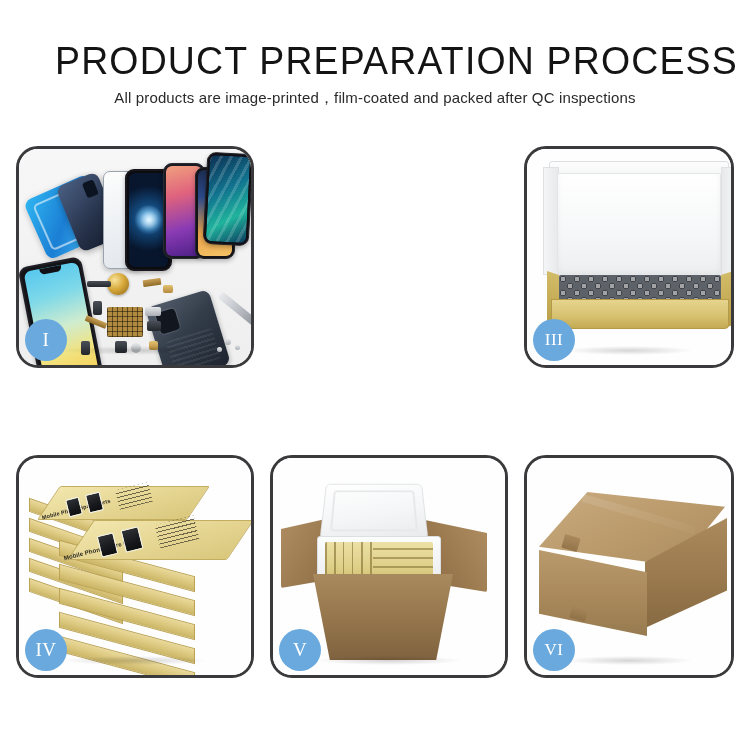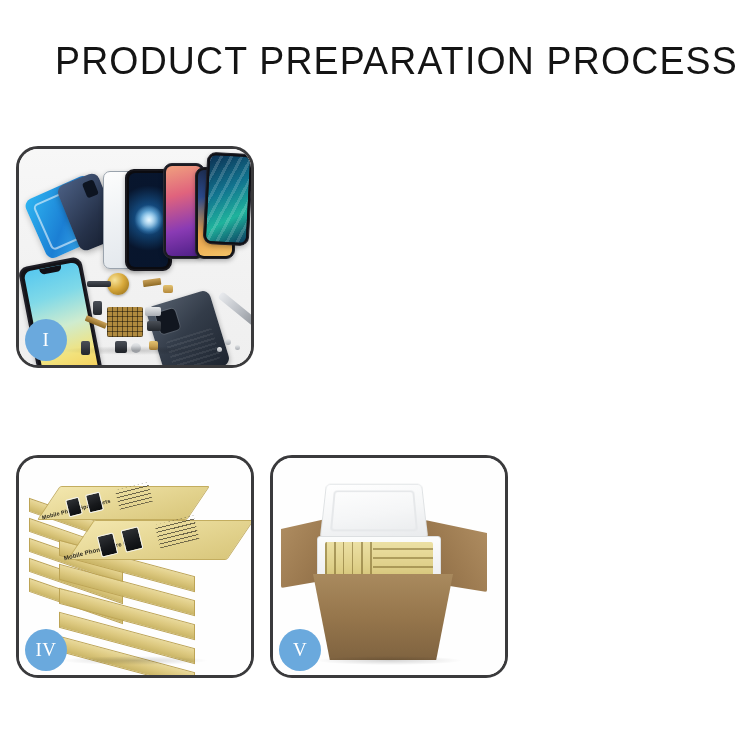--- a/index.html
+++ b/index.html
@@ -390,20 +390,21 @@
     background: radial-gradient(ellipse, rgba(0,0,0,.16) 0%, rgba(0,0,0,0) 72%);
   }
 </style>
 </head>
 <body>
 
 <div id="page">
 
   <div id="header">
     <div id="page-title">PRODUCT PREPARATION PROCESS</div>
+    <div id="page-subtitle">All products are image-printed，film-coated and packed after QC inspections</div>
   </div>
 
   <div id="grid">
 
     <div class="panel" style="left:16px; top:146px; width:238px; height:222px;">
       <div class="panel-stage p1-bg">
 
         <div class="p1-blue-film"></div>
         <div class="p1-dark-back"></div>
         <div class="p1-glass"></div>
@@ -445,20 +446,34 @@
         <div class="p1-part silver" style="left:206px; top:190px; width:6px;  height:6px; border-radius:50%;"></div>
         <div class="p1-part silver" style="left:216px; top:196px; width:5px;  height:5px; border-radius:50%;"></div>
         <div class="p1-part silver" style="left:198px; top:198px; width:5px;  height:5px; border-radius:50%;"></div>
 
         <div class="shadow-under"></div>
       </div>
       <div class="badge">I</div>
     </div>
 
 
+    <div class="panel" style="left:524px; top:146px; width:210px; height:222px;">
+      <div class="panel-stage p3-bg">
+        <div class="p3-lid-back"></div>
+        <div class="p3-flap-l"></div>
+        <div class="p3-flap-r"></div>
+        <div class="p3-foam"></div>
+        <div class="p3-wrap"></div>
+        <div class="p3-box-left"></div>
+        <div class="p3-box-right"></div>
+        <div class="p3-box-front"></div>
+        <div class="shadow-under"></div>
+      </div>
+      <div class="badge w3">III</div>
+    </div>
 
     <div class="panel" style="left:16px; top:455px; width:238px; height:223px;">
       <div class="panel-stage p4-bg">
 
         <div class="ybox-side" style="left:10px; top:56px;  width:94px; height:14px; transform:skewY(19deg);"></div>
         <div class="ybox-side" style="left:10px; top:76px;  width:94px; height:14px; transform:skewY(19deg);"></div>
         <div class="ybox-side" style="left:10px; top:96px;  width:94px; height:14px; transform:skewY(19deg);"></div>
         <div class="ybox-side" style="left:10px; top:116px; width:94px; height:14px; transform:skewY(19deg);"></div>
         <div class="ybox-side" style="left:10px; top:136px; width:94px; height:14px; transform:skewY(19deg);"></div>
 
@@ -498,15 +513,27 @@
         <div class="p5-contents">
           <div class="grooveA"></div>
           <div class="grooveB"></div>
         </div>
         <div class="p5-body"></div>
         <div class="shadow-under"></div>
       </div>
       <div class="badge">V</div>
     </div>
 
+    <div class="panel" style="left:524px; top:455px; width:210px; height:223px;">
+      <div class="panel-stage p6-bg">
+        <div class="p6-top"></div>
+        <div class="p6-side"></div>
+        <div class="p6-front"></div>
+        <div class="p6-seam"></div>
+        <div class="p6-tape" style="left:36px; top:78px;  width:16px; height:14px; transform:rotate(16deg);"></div>
+        <div class="p6-tape" style="left:44px; top:148px; width:16px; height:14px; transform:rotate(16deg);"></div>
+        <div class="shadow-under"></div>
+      </div>
+      <div class="badge w3">VI</div>
+    </div>
 
   </div>
 </div>
 
 </body></html>

